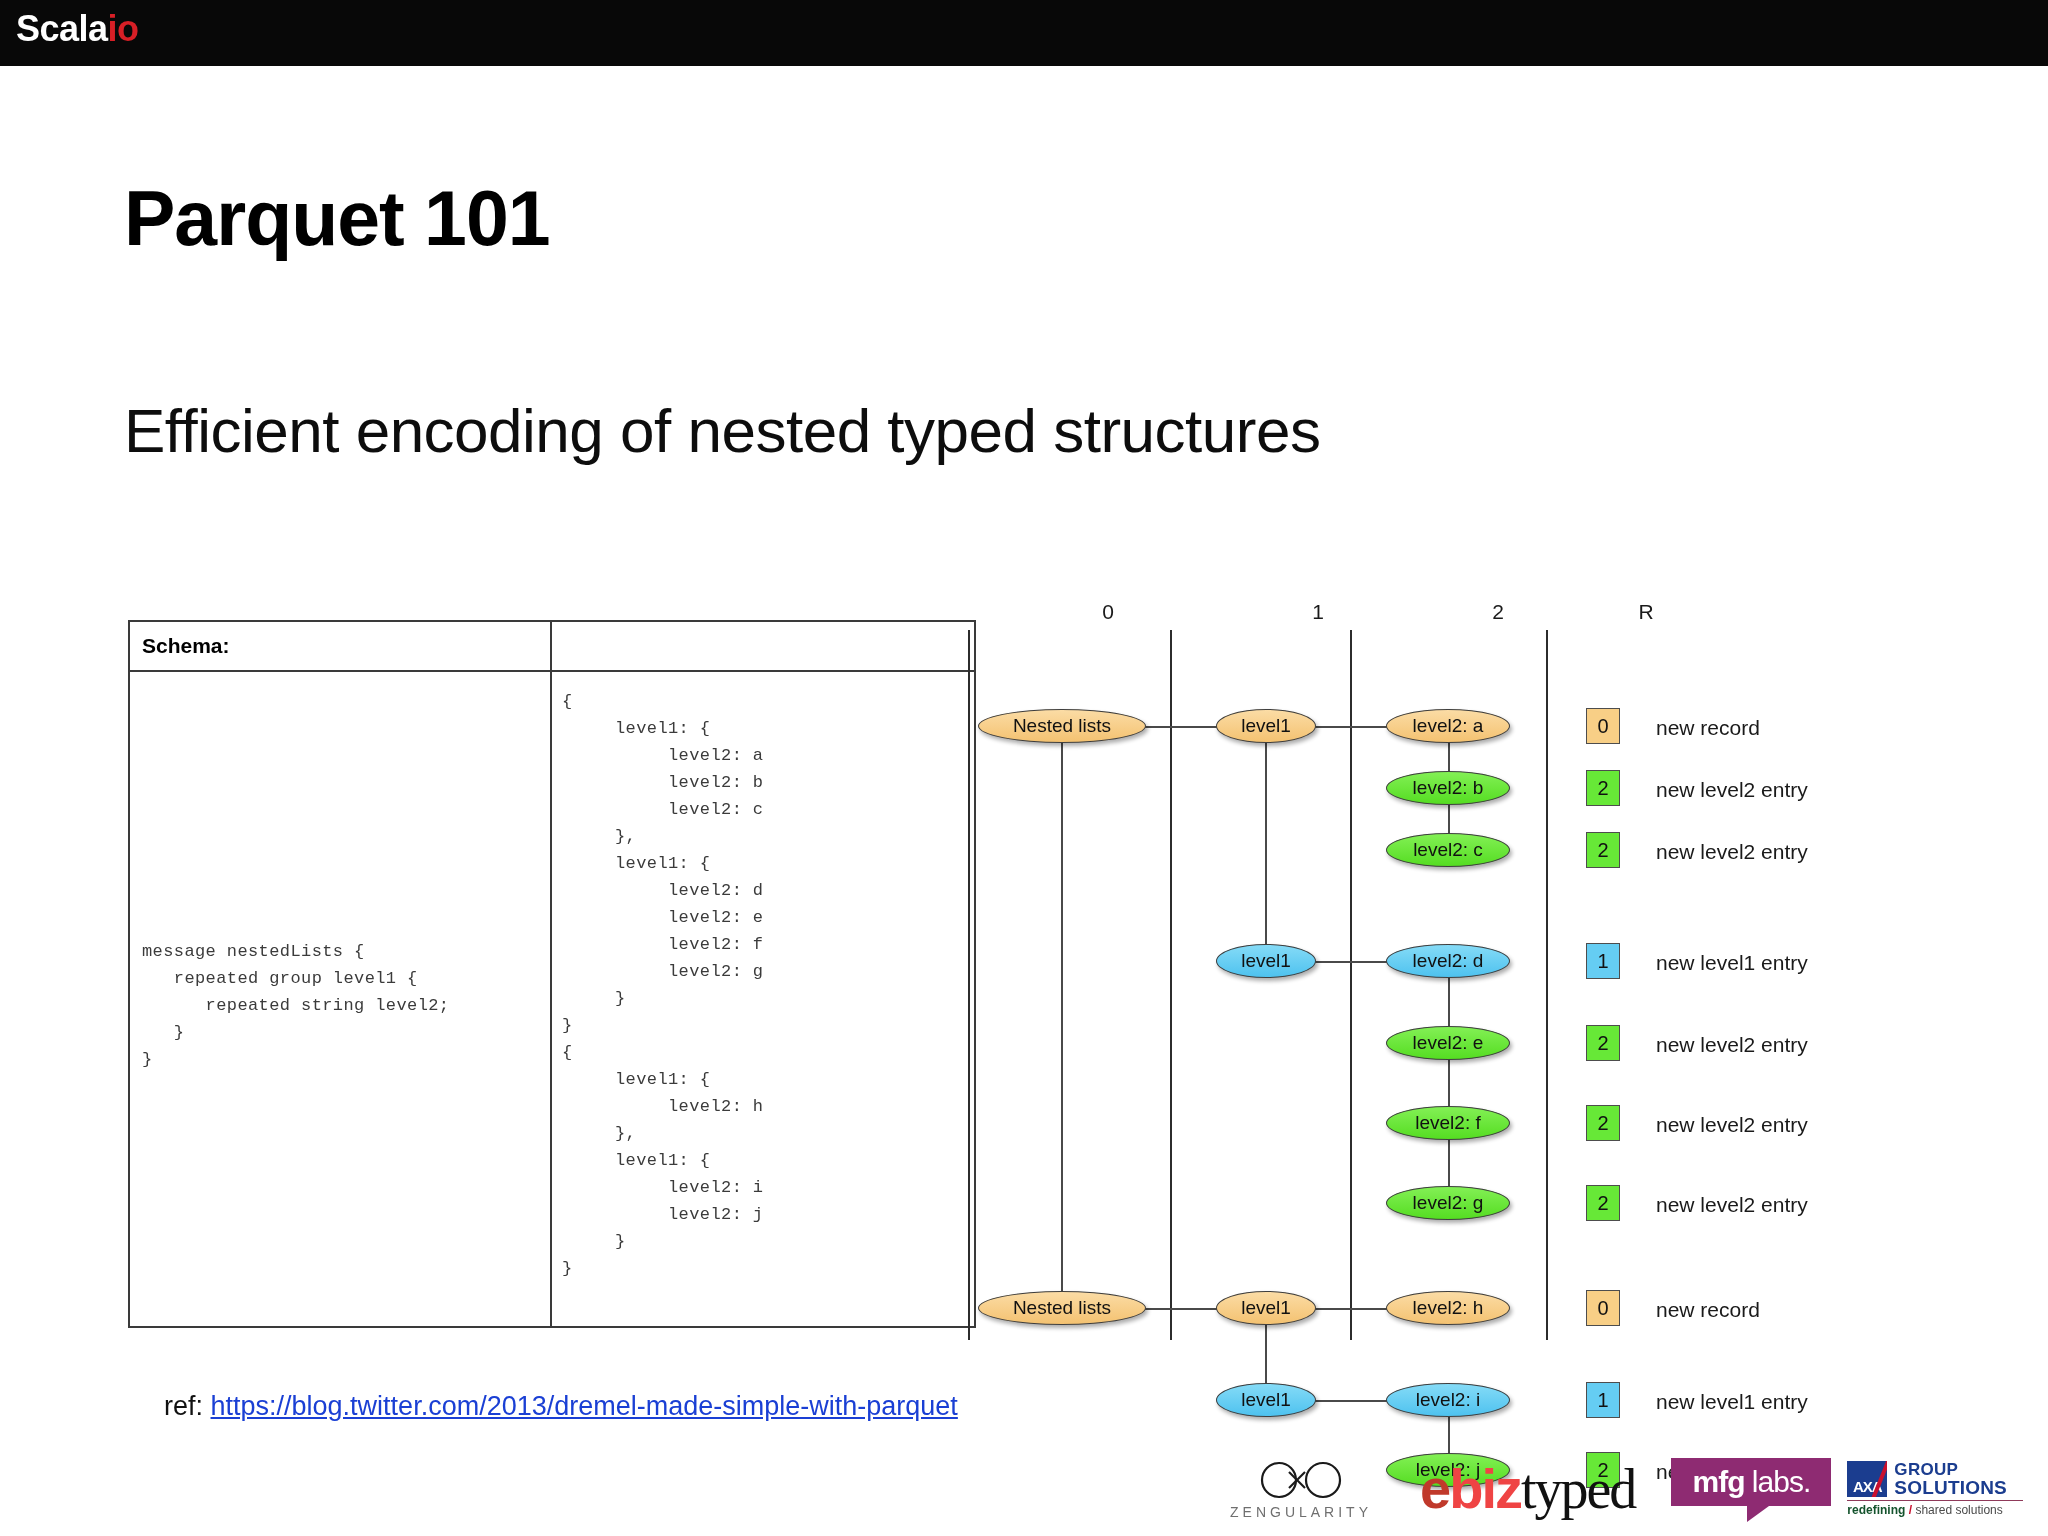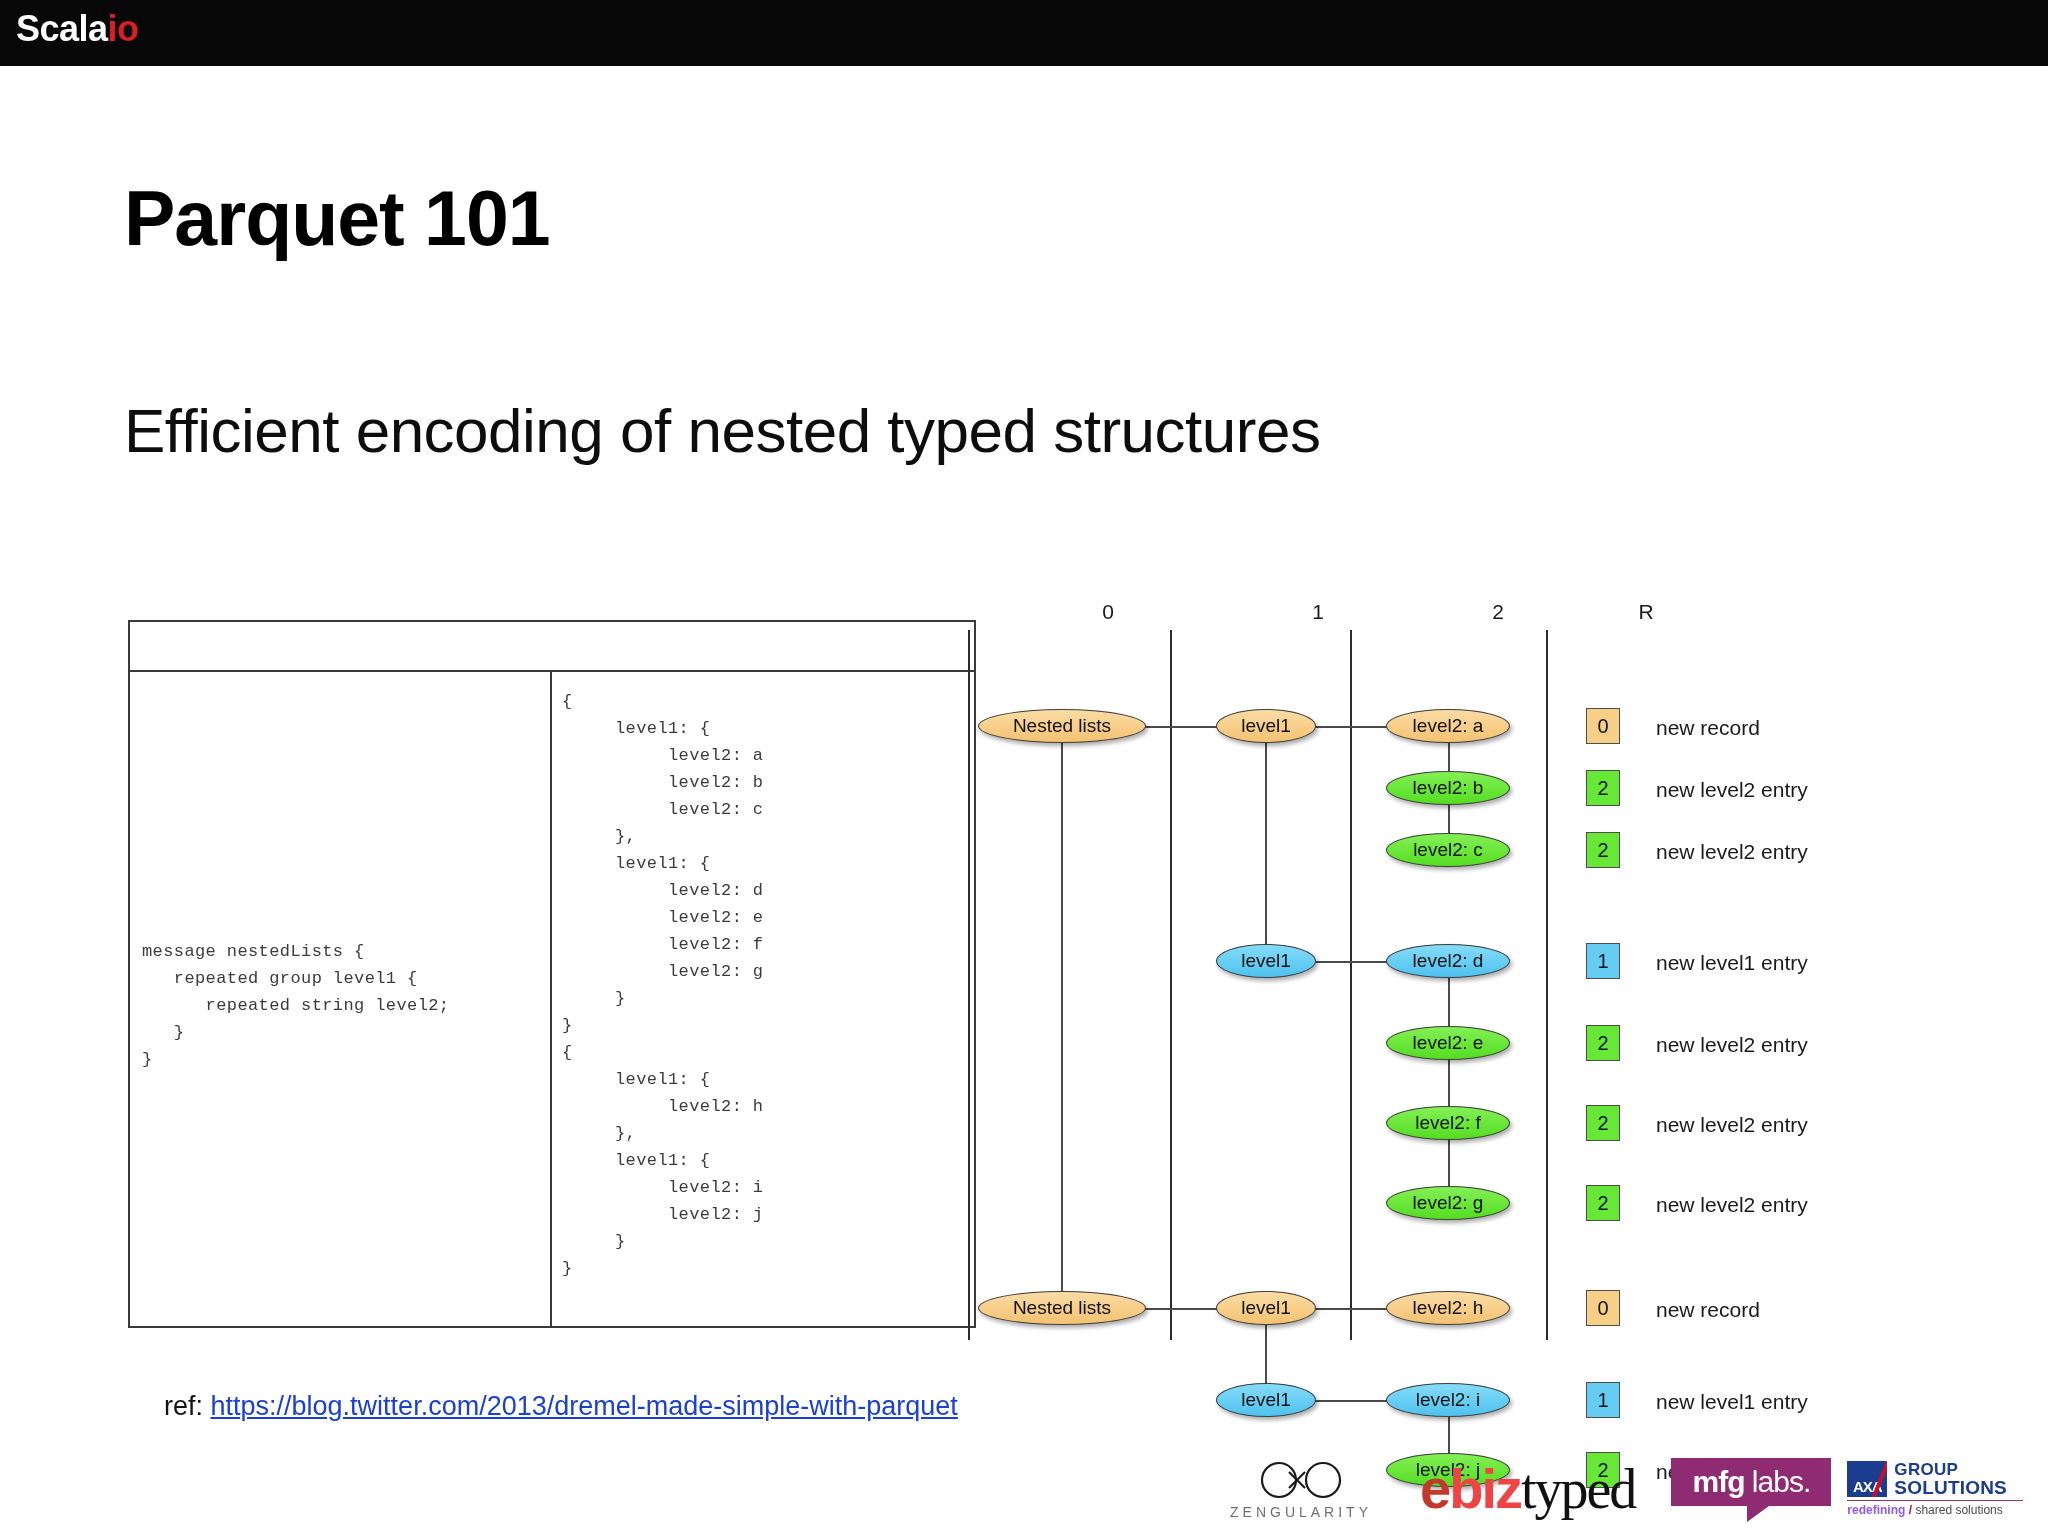--- a/index.html
+++ b/index.html
@@ -161,36 +161,39 @@
   .axa-slash{
     position:absolute;right:4px;top:-2px;width:4px;height:40px;
     background:#c8102e;transform:rotate(22deg);
   }
   .axa-mark span{font-size:15px;color:#fff;font-weight:bold;letter-spacing:-1px;padding-bottom:2px;}
   .axa-txt{margin-left:7px;line-height:1.0;}
   .axa-txt .l1{font-size:17px;font-weight:bold;color:#1b3d8f;letter-spacing:0.3px;}
   .axa-txt .l2{font-size:19px;font-weight:bold;color:#1b3d8f;letter-spacing:0.2px;}
   .axa-rule{height:1px;background:#8f3a5a;margin:3px 0 2px 0;width:176px;}
   .axa-sub{font-size:12px;color:#1b3d8f;white-space:nowrap;}
-  .axa-sub b{color:#8b5cf6;}
+  .axa-sub b{color:#14532d;}
   .axa-sub i{color:#c8102e;font-style:normal;font-weight:bold;}
   .axa-sub span{color:#4a4a4a;}
 </style>
 </head>
 <body>
 
 <div class="topbar">
   <div class="brand"><span>Scala</span><span class="io">io</span></div>
 </div>
 
 <div class="slide-title">Parquet 101</div>
 <div class="slide-subtitle">Efficient encoding of nested typed structures</div>
 
 <div class="tbl">
   <div class="tbl-head">
+    <div class="col-left hdr-cell">
+      <span class="hdr-label">Schema:</span>
+    </div>
   </div>
   <div class="tbl-body">
     <div class="col-left"></div>
     <div class="col-right"></div>
   </div>
 </div>
 <pre class="code schema-code">message nestedLists {
    repeated group level1 {
       repeated string level2;
    }

